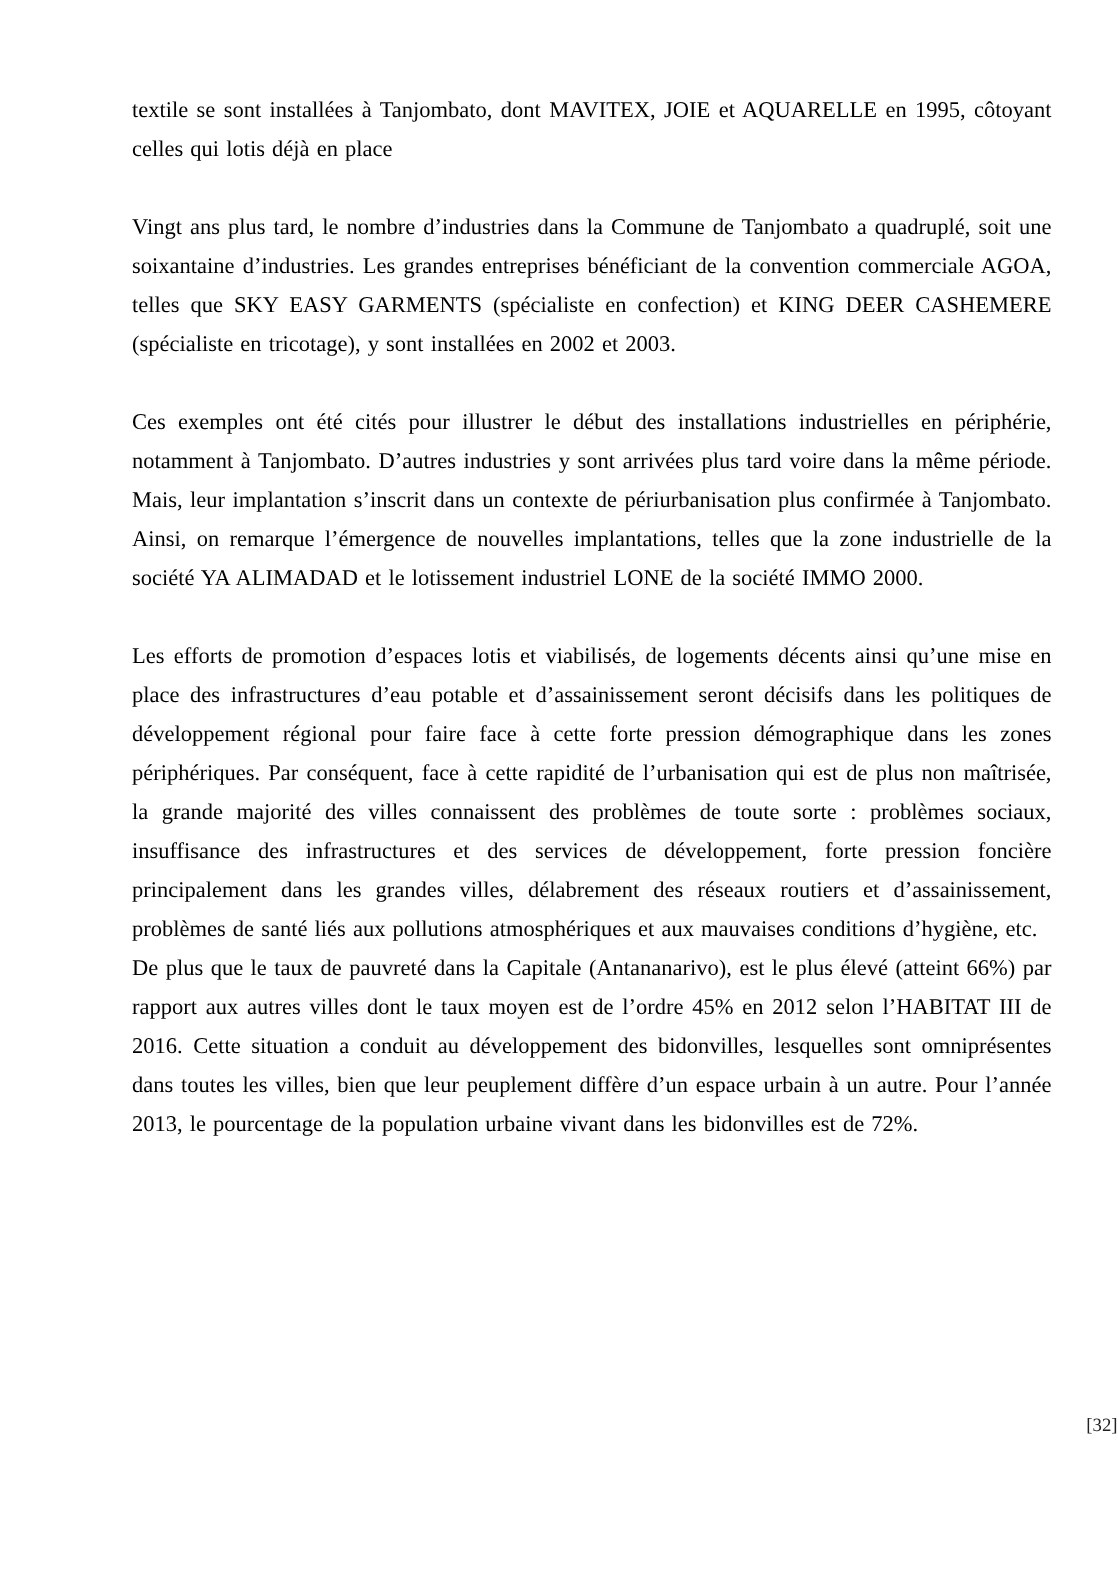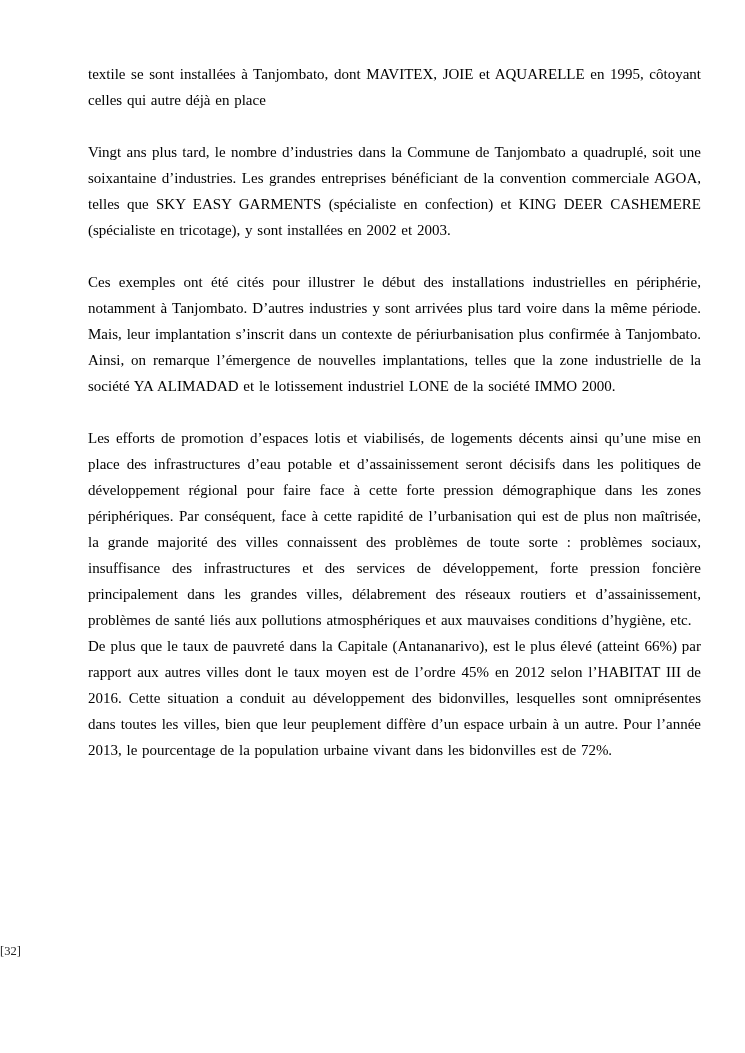--- a/index.html
+++ b/index.html
@@ -32,33 +32,33 @@
     word-spacing: 1px;
   }
   .para.spaced {
     margin-bottom: 26px;
   }
   .footer {
     position: absolute;
     left: 0;
     right: 0;
     top: 941px;
-    text-align: left;
+    text-align: right;
   }
   .page-number {
     font-size: 12.5px;
     color: #222222;
   }
 </style>
 </head>
 <body>
 
 <div class="page">
   <main class="content">
-    <p class="para spaced">textile se sont installées à Tanjombato, dont MAVITEX, JOIE et AQUARELLE en 1995, côtoyant celles qui autre déjà en place</p>
+    <p class="para spaced">textile se sont installées à Tanjombato, dont MAVITEX, JOIE et AQUARELLE en 1995, côtoyant celles qui lotis déjà en place</p>
     <p class="para spaced">Vingt ans plus tard, le nombre d’industries dans la Commune de Tanjombato a quadruplé, soit une soixantaine d’industries. Les grandes entreprises bénéficiant de la convention commerciale AGOA, telles que SKY EASY GARMENTS (spécialiste en confection) et KING DEER CASHEMERE (spécialiste en tricotage), y sont installées en 2002 et 2003.</p>
     <p class="para spaced">Ces exemples ont été cités pour illustrer le début des installations industrielles en périphérie, notamment à Tanjombato. D’autres industries y sont arrivées plus tard voire dans la même période. Mais, leur implantation s’inscrit dans un contexte de périurbanisation plus confirmée à Tanjombato. Ainsi, on remarque l’émergence de nouvelles implantations, telles que la zone industrielle de la société YA ALIMADAD et le lotissement industriel LONE de la société IMMO 2000.</p>
     <p class="para">Les efforts de promotion d’espaces lotis et viabilisés, de logements décents ainsi qu’une mise en place des infrastructures d’eau potable et d’assainissement seront décisifs dans les politiques de développement régional pour faire face à cette forte pression démographique dans les zones périphériques. Par conséquent, face à cette rapidité de l’urbanisation qui est de plus non maîtrisée, la grande majorité des villes connaissent des problèmes de toute sorte : problèmes sociaux, insuffisance des infrastructures et des services de développement, forte pression foncière principalement dans les grandes villes, délabrement des réseaux routiers et d’assainissement, problèmes de santé liés aux pollutions atmosphériques et aux mauvaises conditions d’hygiène, etc.</p>
     <p class="para">De plus que le taux de pauvreté dans la Capitale (Antananarivo), est le plus élevé (atteint 66%) par rapport aux autres villes dont le taux moyen est de l’ordre 45% en 2012 selon l’HABITAT III de 2016. Cette situation a conduit au développement des bidonvilles, lesquelles sont omniprésentes dans toutes les villes, bien que leur peuplement diffère d’un espace urbain à un autre. Pour l’année 2013, le pourcentage de la population urbaine vivant dans les bidonvilles est de 72%.</p>
   </main>
   <footer class="footer">
     <span class="page-number">[32]</span>
   </footer>
 </div>
 

